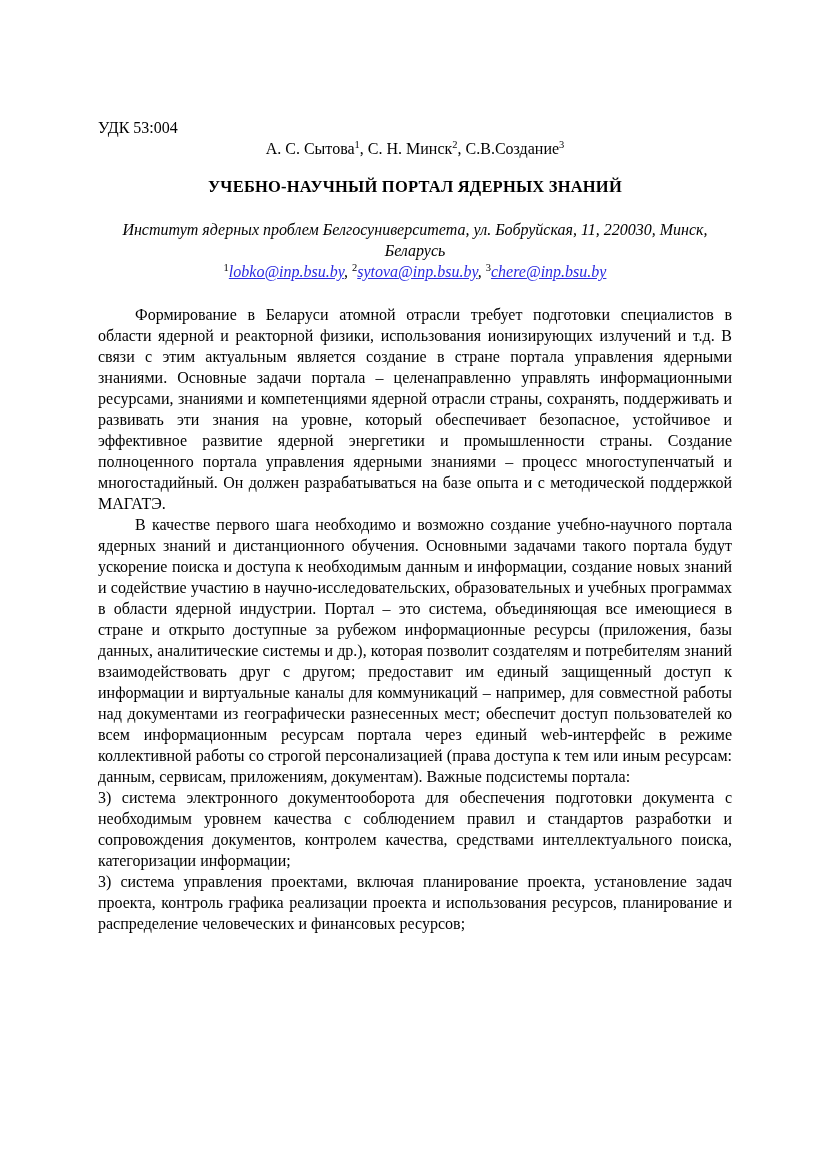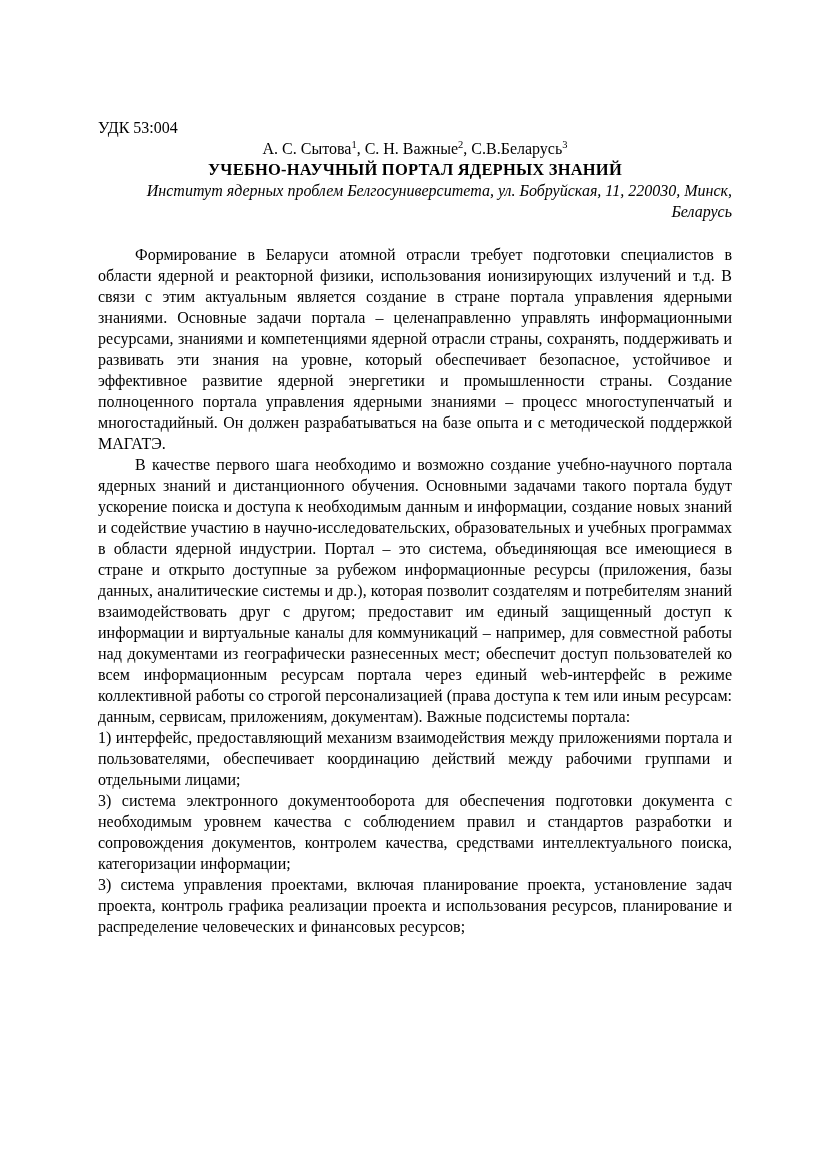--- a/index.html
+++ b/index.html
@@ -32,27 +32,29 @@
   }
   .authors {
     text-align: center;
   }
   .authors sup, .emails sup {
     font-size: 10.5px;
     line-height: 0;
     vertical-align: super;
   }
   .title {
+    margin-top: 17px;
     text-align: center;
     font-weight: bold;
     font-size: 16.5px;
     letter-spacing: 0.2px;
   }
   .affiliation {
-    text-align: right;
+    margin-top: 22px;
+    text-align: center;
     font-style: italic;
   }
   .emails {
     text-align: center;
     font-style: italic;
   }
   .emails sup {
     font-style: normal;
     color: #000000;
   }
@@ -80,30 +82,32 @@
 </style>
 </head>
 <body>
 
 <div class="page">
   <div class="content">
 
     <div class="udc">УДК 53:004</div>
 
     <div class="authors">
-      <span><span>А. С. Сытова</span><sup>1</sup><span>, </span></span><span><span>С. Н. Важные</span><sup>2</sup><span>, </span></span><span><span>С.В.Беларусь</span><sup>3</sup></span>
+      <span><span>А. С. Сытова</span><sup>1</sup><span>, </span></span><span><span>С. Н. Минск</span><sup>2</sup><span>, </span></span><span><span>С.В.Создание</span><sup>3</sup></span>
     </div>
 
     <div class="title">УЧЕБНО-НАУЧНЫЙ ПОРТАЛ ЯДЕРНЫХ ЗНАНИЙ</div>
 
     <div class="affiliation">Институт ядерных проблем Белгосуниверситета, ул. Бобруйская, 11, 220030, Минск, Беларусь</div>
 
+    <div class="emails">
+      <span><sup>1</sup><a class="email-link" style="color: rgb(42, 42, 224);">lobko@inp.bsu.by</a><span class="email-sep">, </span></span><span><sup>2</sup><a class="email-link" style="color: rgb(42, 42, 224);">sytova@inp.bsu.by</a><span class="email-sep">, </span></span><span><sup>3</sup><a class="email-link" style="color: rgb(42, 42, 224);">chere@inp.bsu.by</a></span>
+    </div>
 
     <div class="body-text">
       <p class="indented">Формирование в Беларуси атомной отрасли требует подготовки специалистов в области ядерной и реакторной физики, использования ионизирующих излучений и т.д. В связи с этим актуальным является создание в стране портала управления ядерными знаниями. Основные задачи портала – целенаправленно управлять информационными ресурсами, знаниями и компетенциями ядерной отрасли страны, сохранять, поддерживать и развивать эти знания на уровне, который обеспечивает безопасное, устойчивое и эффективное развитие ядерной энергетики и промышленности страны. Создание полноценного портала управления ядерными знаниями – процесс многоступенчатый и многостадийный. Он должен разрабатываться на базе опыта и с методической поддержкой МАГАТЭ.</p>
       <p class="indented">В качестве первого шага необходимо и возможно создание учебно-научного портала ядерных знаний и дистанционного обучения. Основными задачами такого портала будут ускорение поиска и доступа к необходимым данным и информации, создание новых знаний и содействие участию в научно-исследовательских, образовательных и учебных программах в области ядерной индустрии. Портал – это система, объединяющая все имеющиеся в стране и открыто доступные за рубежом информационные ресурсы (приложения, базы данных, аналитические системы и др.), которая позволит создателям и потребителям знаний взаимодействовать друг с другом; предоставит им единый защищенный доступ к информации и виртуальные каналы для коммуникаций – например, для совместной работы над документами из географически разнесенных мест; обеспечит доступ пользователей ко всем информационным ресурсам портала через единый web-интерфейс в режиме коллективной работы со строгой персонализацией (права доступа к тем или иным ресурсам: данным, сервисам, приложениям, документам). Важные подсистемы портала:</p>
-      <p class="list-item">1) интерфейс, предоставляющий механизм взаимодействия между приложениями портала и пользователями, обеспечивает координацию действий между рабочими группами и отдельными лицами;</p>
       <p class="list-item">3) система электронного документооборота для обеспечения подготовки документа с необходимым уровнем качества с соблюдением правил и стандартов разработки и сопровождения документов, контролем качества, средствами интеллектуального поиска, категоризации информации;</p>
       <p class="list-item">3) система управления проектами, включая планирование проекта, установление задач проекта, контроль графика реализации проекта и использования ресурсов, планирование и распределение человеческих и финансовых ресурсов;</p>
     </div>
 
   </div>
 </div>
 
 </body></html>

